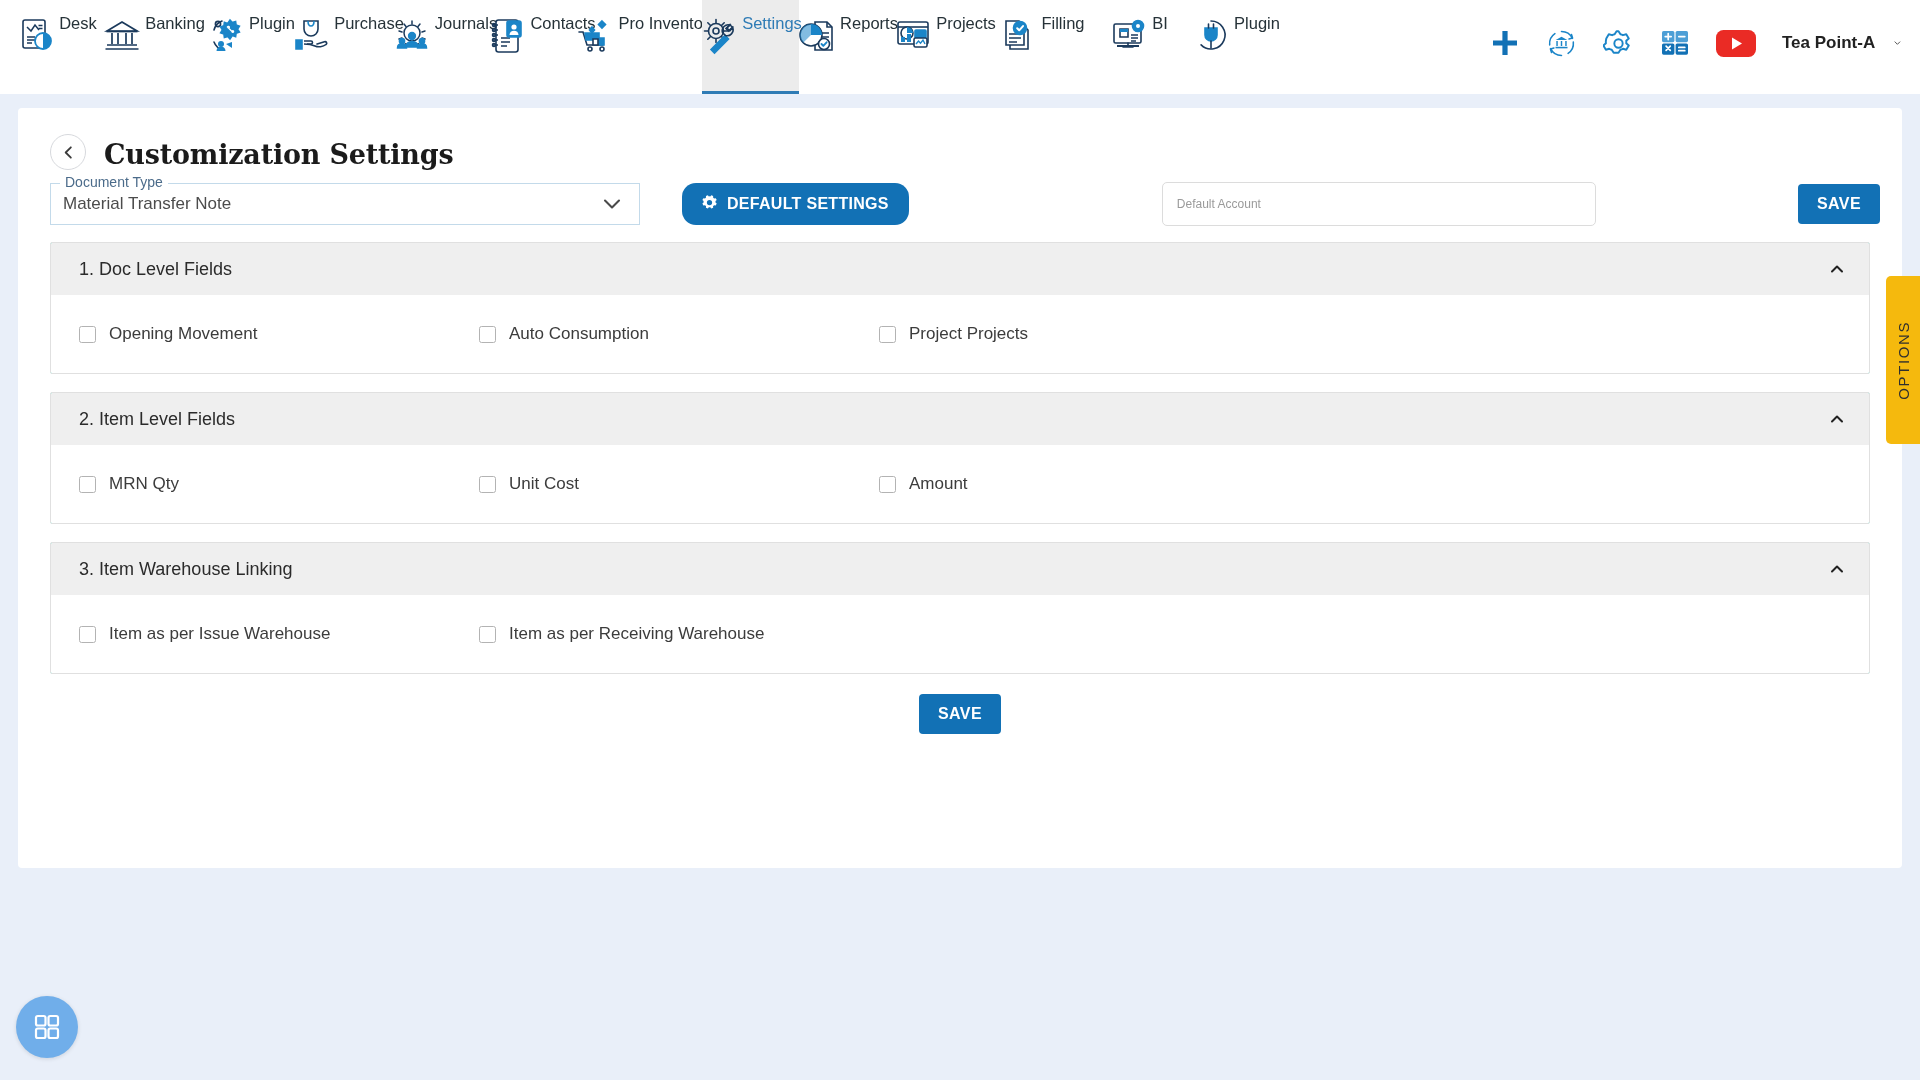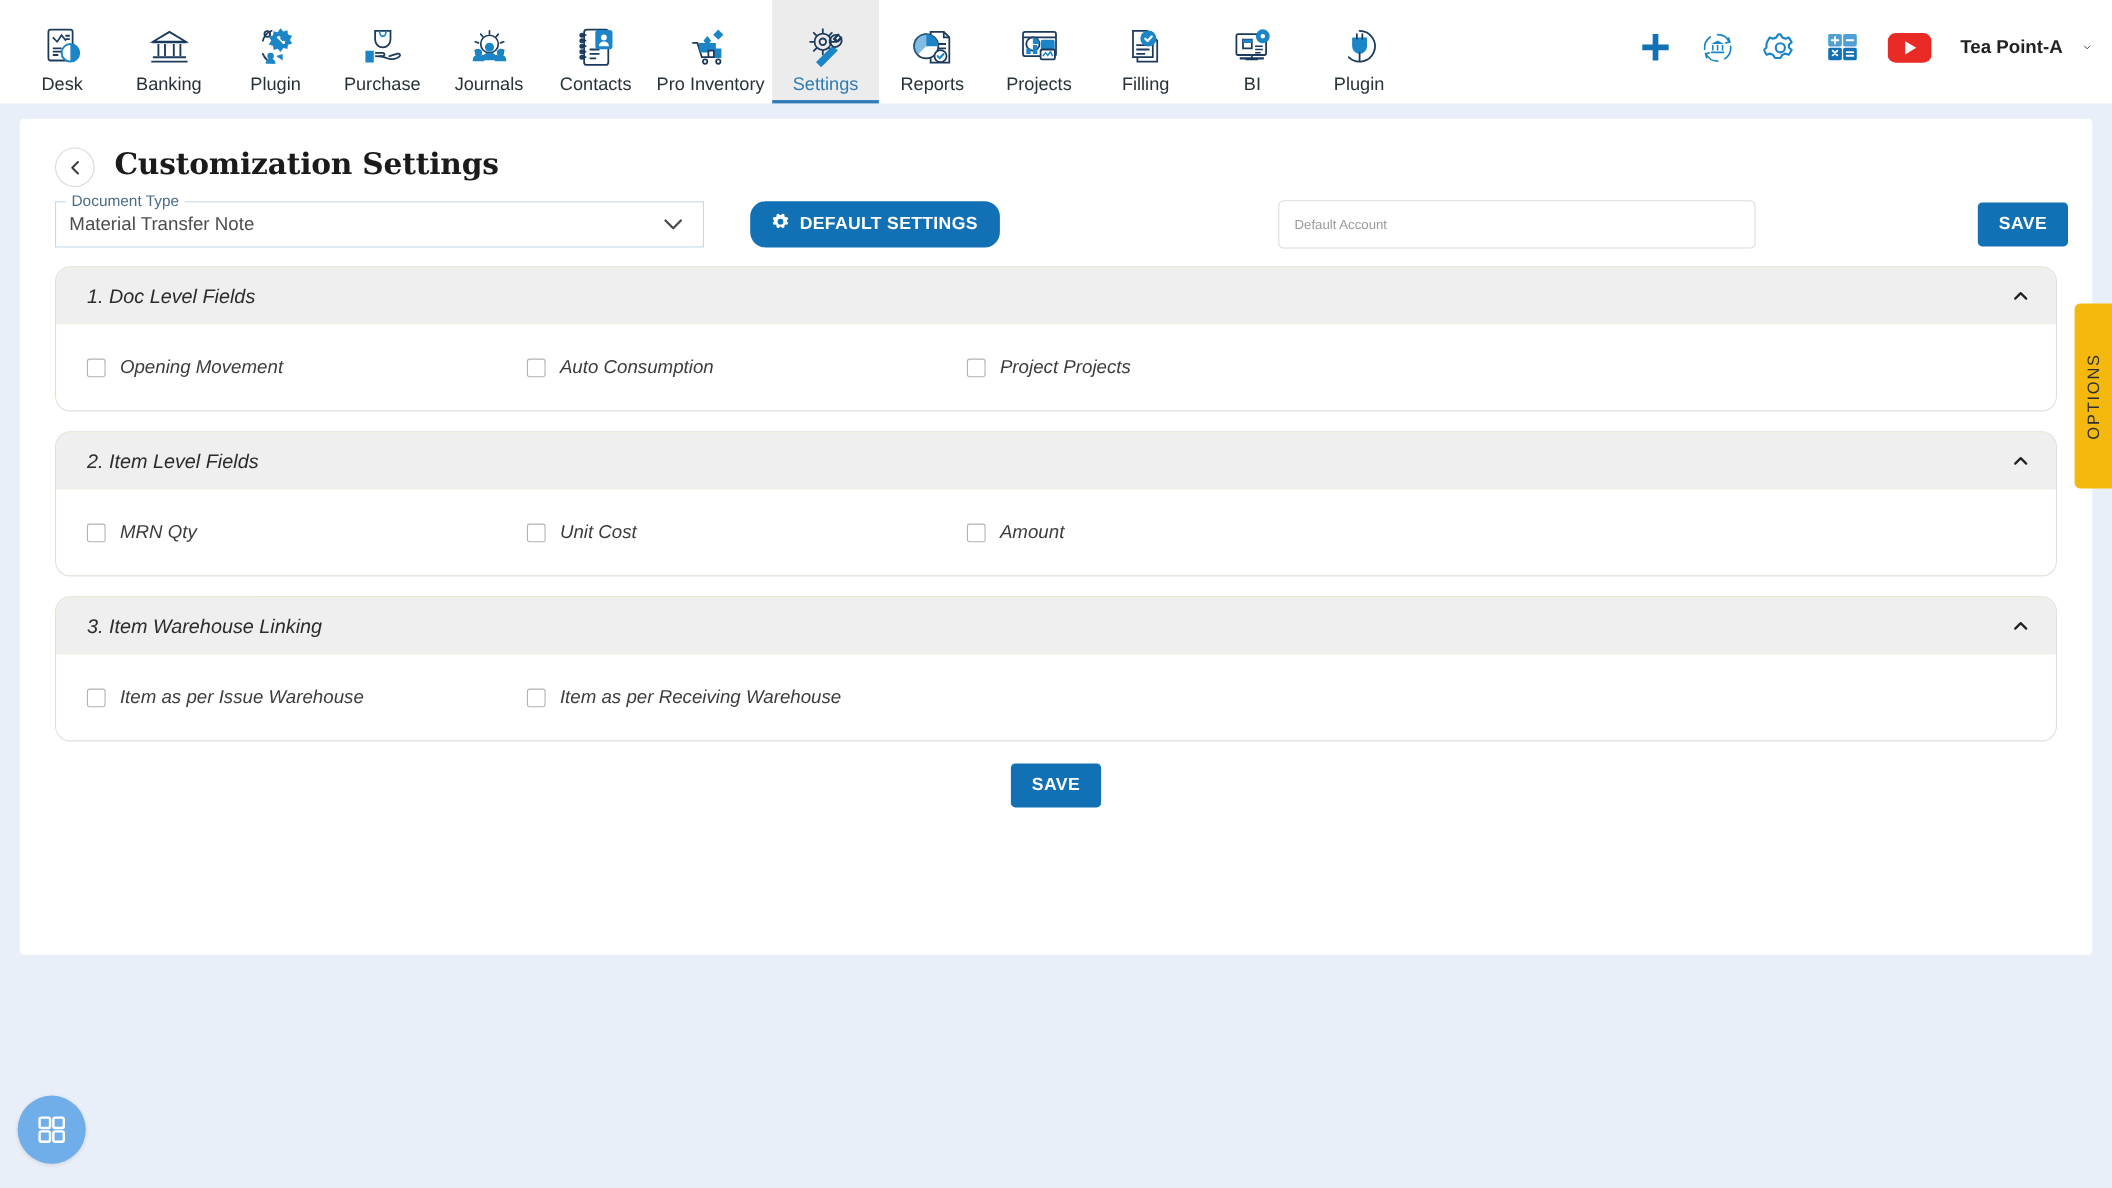--- a/index.html
+++ b/index.html
@@ -12,22 +12,22 @@
 
   
   .topnav {
     height: 94px; background: #ffffff;
     display: flex; align-items: stretch;
     padding-left: 8px;
     position: relative;
   }
   .nav-item {
     width: 97px;
-    display: flex; flex-direction: column;
-    align-items: center; justify-content: center;
+    display: flex; flex-direction: row;
+    justify-content: center;
     gap: 3px; cursor: pointer;
     padding-top: 14px;
     position: relative;
   }
   .nav-item.wide { width: 112px; }
   .nav-item .ico { height: 44px; display: flex; align-items: center; justify-content: center; }
   .nav-item .lbl {
     font-size: 16.5px; color: #263238; white-space: nowrap;
   }
   .nav-item.active { background: #ececec; }
@@ -53,21 +53,21 @@
 
   
   .page-wrap { padding: 14px 18px 0 18px; position: relative; }
   .card {
     background: #fff; border-radius: 4px;
     width: 1884px; height: 760px;
     padding: 18px 18px 0 18px;
     position: relative;
   }
 
-  .title-row { display: flex; align-items: flex-start; gap: 18px; padding: 8px 0 6px 14px; }
+  .title-row { display: flex; align-items: flex-end; gap: 18px; padding: 8px 0 6px 14px; }
   .back-btn {
     width: 36px; height: 36px; border-radius: 50%;
     border: 1px solid #d7d9dd; background: #fff;
     display: flex; align-items: center; justify-content: center;
     cursor: pointer;
   }
   .page-title {
     font-family: "DejaVu Serif", serif;
     font-size: 27px; font-weight: bold; color: #1b1b1b;
     letter-spacing: -0.2px;
@@ -117,22 +117,22 @@
     margin-left: auto; margin-right: 4px;
     height: 40px; min-width: 82px;
     background: #1271b5; color: #fff; border: none; border-radius: 4px;
     font-size: 16px; font-weight: bold; letter-spacing: .4px; cursor: pointer;
     font-family: "Liberation Sans", sans-serif;
   }
 
   
   .sections { padding: 16px 14px 0 14px; }
   .section {
-    border: 1px solid #e0e0e0; border-radius: 14px;
-    margin-bottom: 18px; overflow: hidden; background: #fef9c3; font-style: italic;
+    border: 1px solid #e0e0e0; border-radius: 2px;
+    margin-bottom: 18px; overflow: hidden; background: #5eead4;
   }
   .section-head {
     background: #efefef; height: 52px;
     display: flex; align-items: center;
     padding: 0 22px 0 28px; cursor: pointer;
   }
   .section-title { font-size: 18px; color: #2b2b2b; flex: 1; }
   .chev { color: #222; display: flex; }
   .section-body {
     display: flex; align-items: center;

